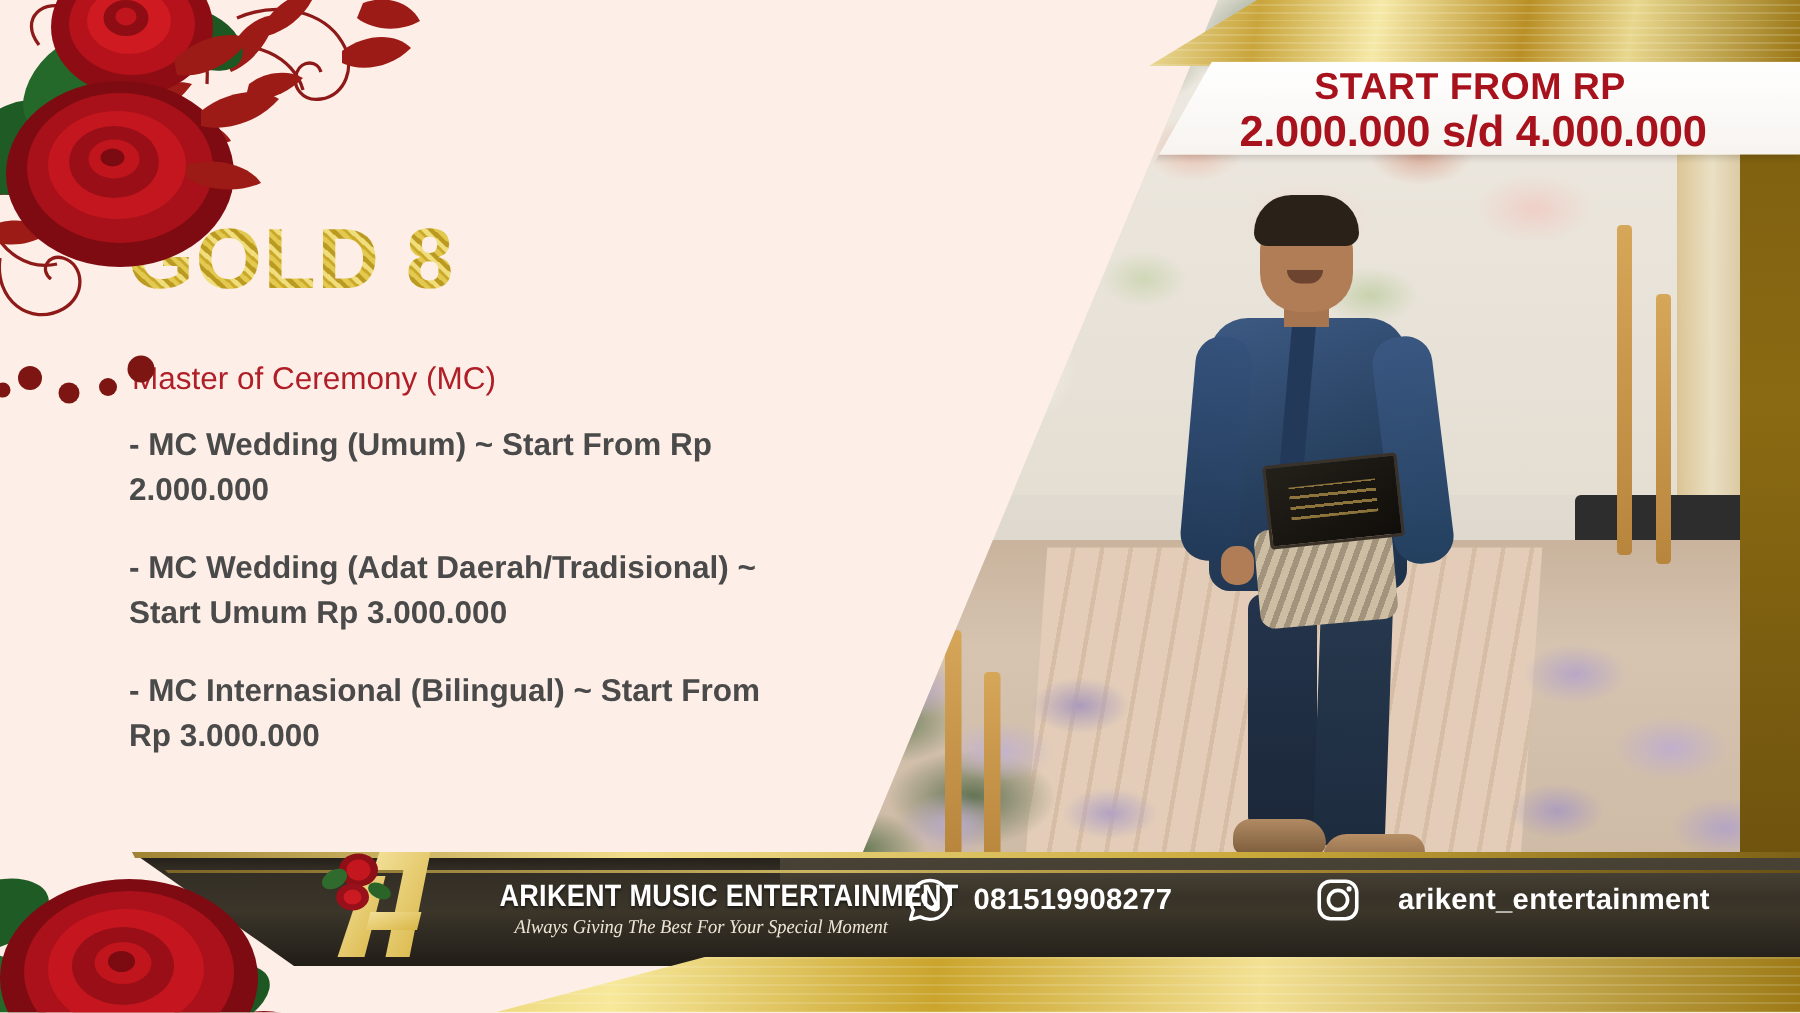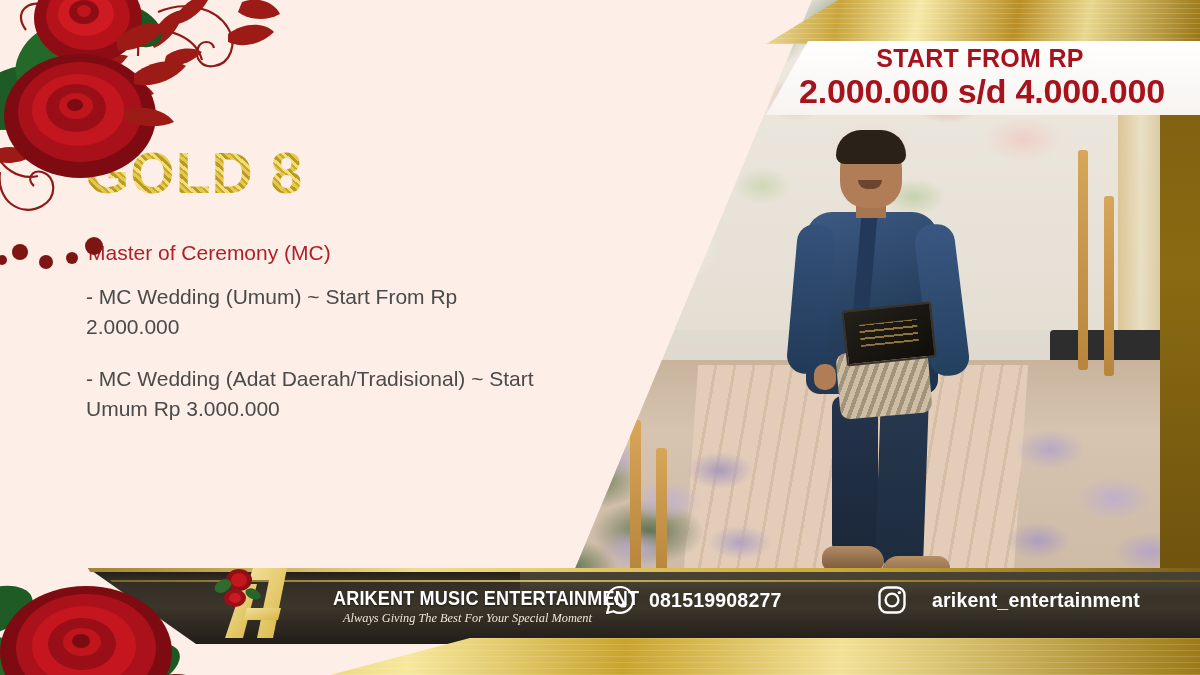--- a/index.html
+++ b/index.html
@@ -100,42 +100,42 @@
 
   
   .gold-band{
     position:absolute;left:760px;top:0;width:440px;height:44px;
     clip-path:polygon(78px 0,440px 0,440px 44px,6px 44px);
     background:linear-gradient(100deg,#efe0a4 0%,#c9a53b 18%,#f6e9a8 36%,#b98f25 58%,#e8d78e 74%,#9a7615 100%);
   }
   .gold-band::after{content:"";position:absolute;inset:0;
     background:repeating-linear-gradient(0deg,rgba(255,255,255,.16) 0 1px,transparent 1px 5px);}
   .price-banner{
-    position:absolute;left:766px;top:41px;width:434px;height:74px;
+    position:absolute;left:766px;top:41px;width:434px;height:62px;
     background:linear-gradient(180deg,#ffffff,#f7f4f0);
     clip-path:polygon(42px 0,434px 0,434px 74px,0 74px);
     box-shadow:0 2px 5px rgba(0,0,0,.18);
   }
   .price-l1{position:absolute;top:3px;left:0;right:6px;text-align:center;
     font-size:25px;font-weight:bold;color:#a8121c;letter-spacing:.3px;}
   .price-l2{position:absolute;top:31px;left:0;right:2px;text-align:center;
-    font-size:34px;font-weight:bold;color:#a8121c;letter-spacing:-.2px;}
+    font-size:29px;font-weight:bold;color:#a8121c;letter-spacing:-.2px;}
 
   
   .title{
     position:absolute;left:85px;top:140px;
     font-size:57px;font-weight:bold;letter-spacing:1px;
     color:#cdb02e;
     background:repeating-linear-gradient(42deg,#e3c94f 0 3px,#c9a82a 3px 5px,#f0dd7c 5px 8px,#bb9a22 8px 11px);
     -webkit-background-clip:text;background-clip:text;-webkit-text-fill-color:transparent;
   }
   .subhead{position:absolute;left:88px;top:241px;font-size:21px;color:#b01e28;}
   .body-block{position:absolute;left:86px;top:282px;width:452px;
     font-size:21px;line-height:30px;color:#4a4a4a;}
-  .body-block p{margin:0 0 22px 0;}
+  .body-block p{margin:0 0 22px 0;font-weight:bold;}
 
   
   .footer-dark{
     position:absolute;left:0;top:568px;width:1200px;height:76px;
     clip-path:polygon(88px 0,1200px 0,1200px 76px,196px 76px);
     background:linear-gradient(180deg,#1d1a15 0%,#332e25 16%,#3b352a 52%,#211d17 100%);
   }
   .footer-photo-tint{position:absolute;left:520px;top:0;width:680px;height:30px;
     background:linear-gradient(180deg,rgba(120,110,90,.5),rgba(30,27,21,0));}
   .footer-goldline-top{position:absolute;left:0;top:568px;width:1200px;height:4px;
@@ -220,20 +220,21 @@
   <div class="price-banner">
     <div class="price-l1">START FROM RP</div>
     <div class="price-l2">2.000.000 s/d 4.000.000</div>
   </div>
 
   <div class="title">GOLD 8</div>
   <div class="subhead">Master of Ceremony (MC)</div>
   <div class="body-block">
     <p>- MC Wedding (Umum) ~ Start From Rp 2.000.000</p>
     <p>- MC Wedding (Adat Daerah/Tradisional) ~ Start Umum Rp 3.000.000</p>
+    <p>- MC Internasional (Bilingual) ~ Start From Rp 3.000.000</p>
   </div>
 
   <div class="footer-dark">
     <div class="footer-photo-tint"></div>
   </div>
   <div class="footer-goldline-top"></div>
   <div class="footer-goldline-in"></div>
   <div class="bottom-gold"></div>
 
   <div class="logo-wrap">

